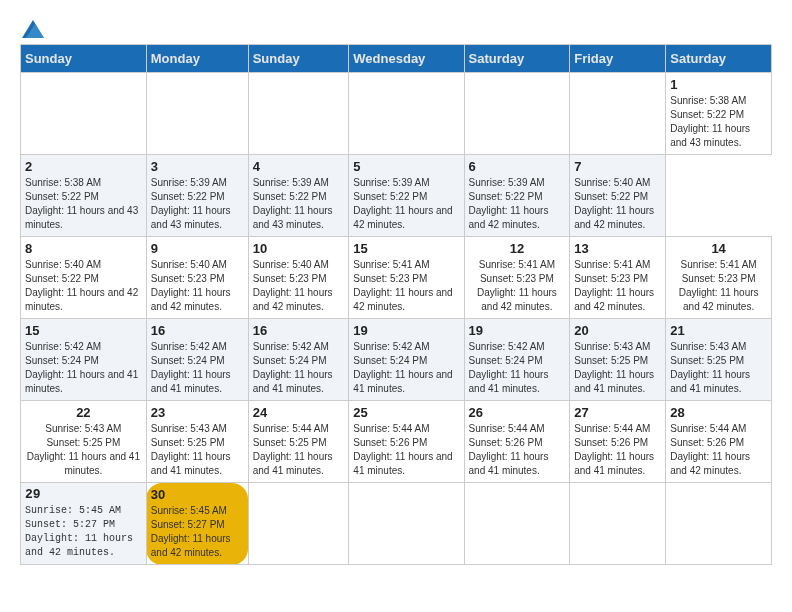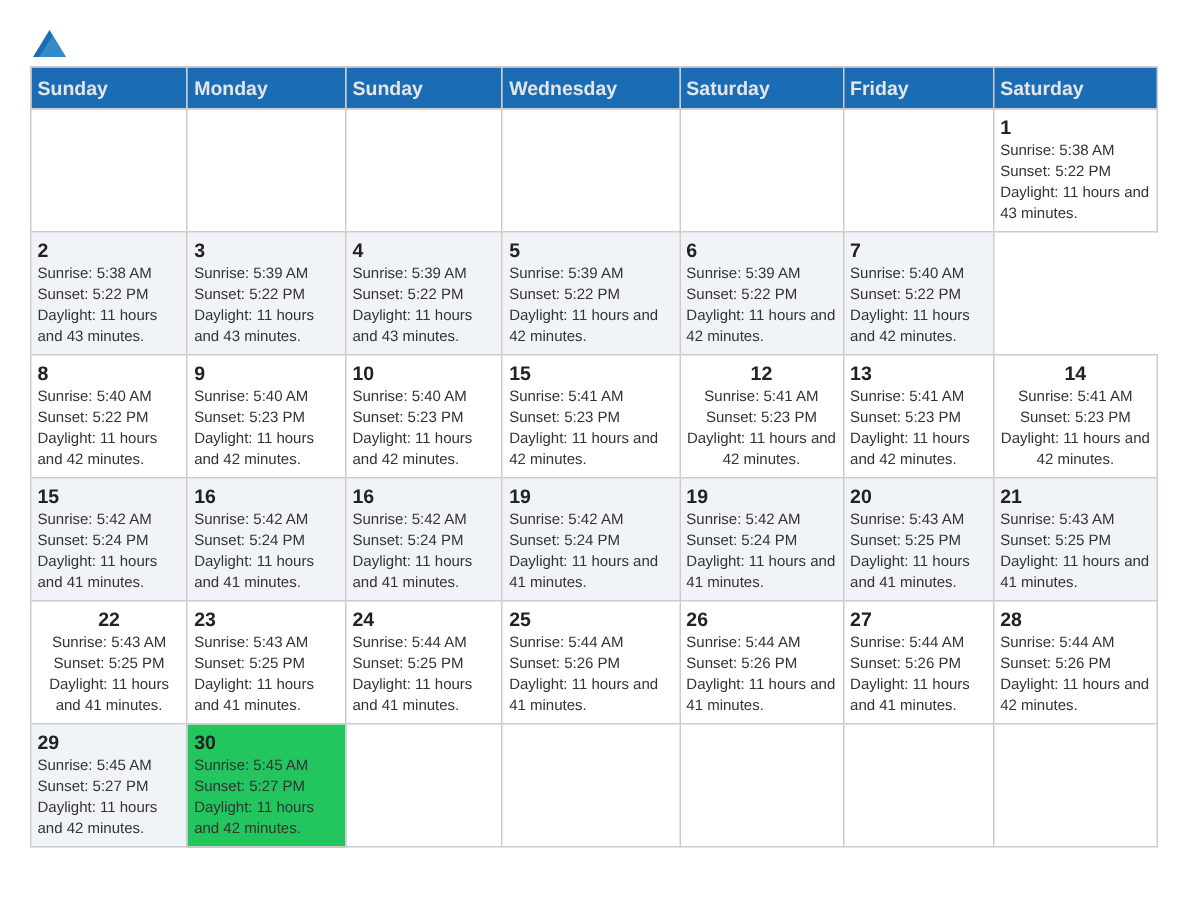--- a/index.html
+++ b/index.html
@@ -352,29 +352,29 @@
         <td style="background: rgb(255, 255, 255);">
         <span class="day-num">28</span>
         <div class="cell-text">
           <div>Sunrise: 5:44 AM</div>
           <div>Sunset: 5:26 PM</div>
           <div>Daylight: 11 hours and 42 minutes.</div>
         </div>
       </td>
       </tr>
       <tr>
-        <td style="background: rgb(240, 244, 248);">
+        <td style="background: rgb(240, 244, 248); font-family: Liberation Mono, monospace;">
         <span class="day-num">29</span>
         <div class="cell-text">
           <div>Sunrise: 5:45 AM</div>
           <div>Sunset: 5:27 PM</div>
           <div>Daylight: 11 hours and 42 minutes.</div>
         </div>
       </td>
-        <td style="background: #22c55e;">
+        <td style="background: #eab308; border-radius: 16px;">
         <span class="day-num">30</span>
         <div class="cell-text">
           <div>Sunrise: 5:45 AM</div>
           <div>Sunset: 5:27 PM</div>
           <div>Daylight: 11 hours and 42 minutes.</div>
         </div>
       </td>
         <td class="empty-cell">&nbsp;</td>
         <td class="empty-cell">&nbsp;</td>
         <td class="empty-cell">&nbsp;</td>

